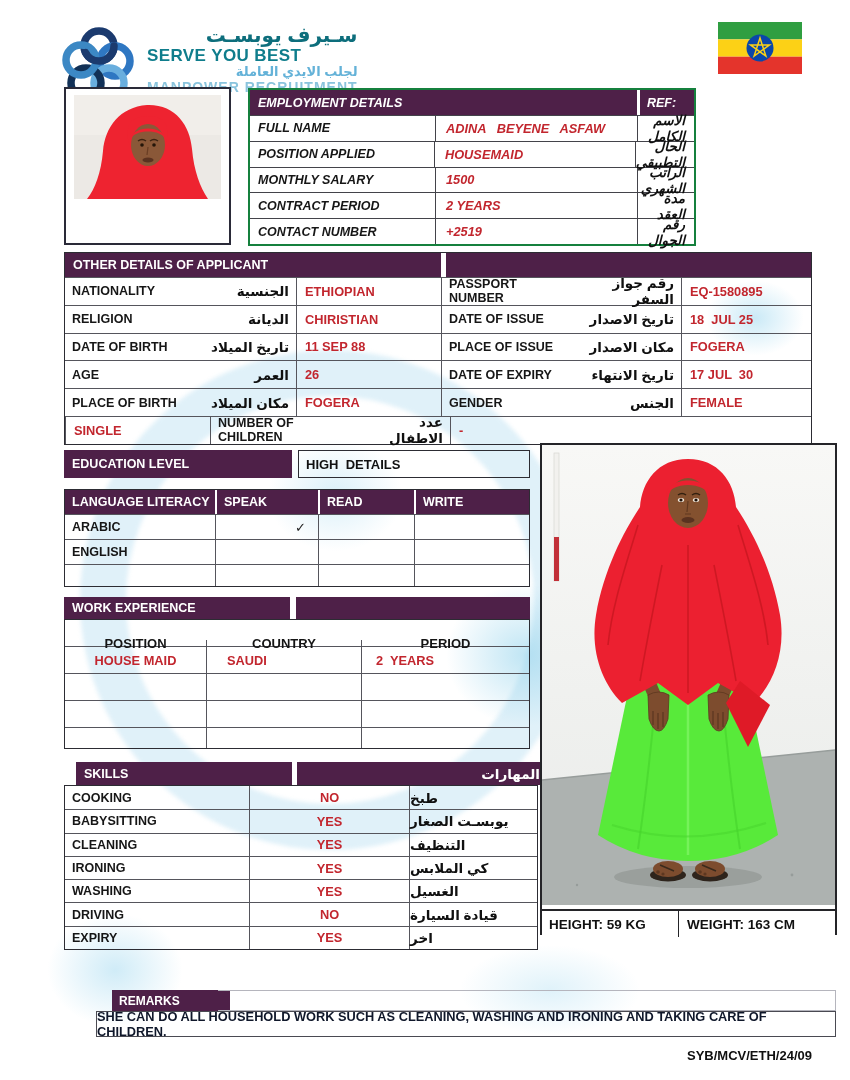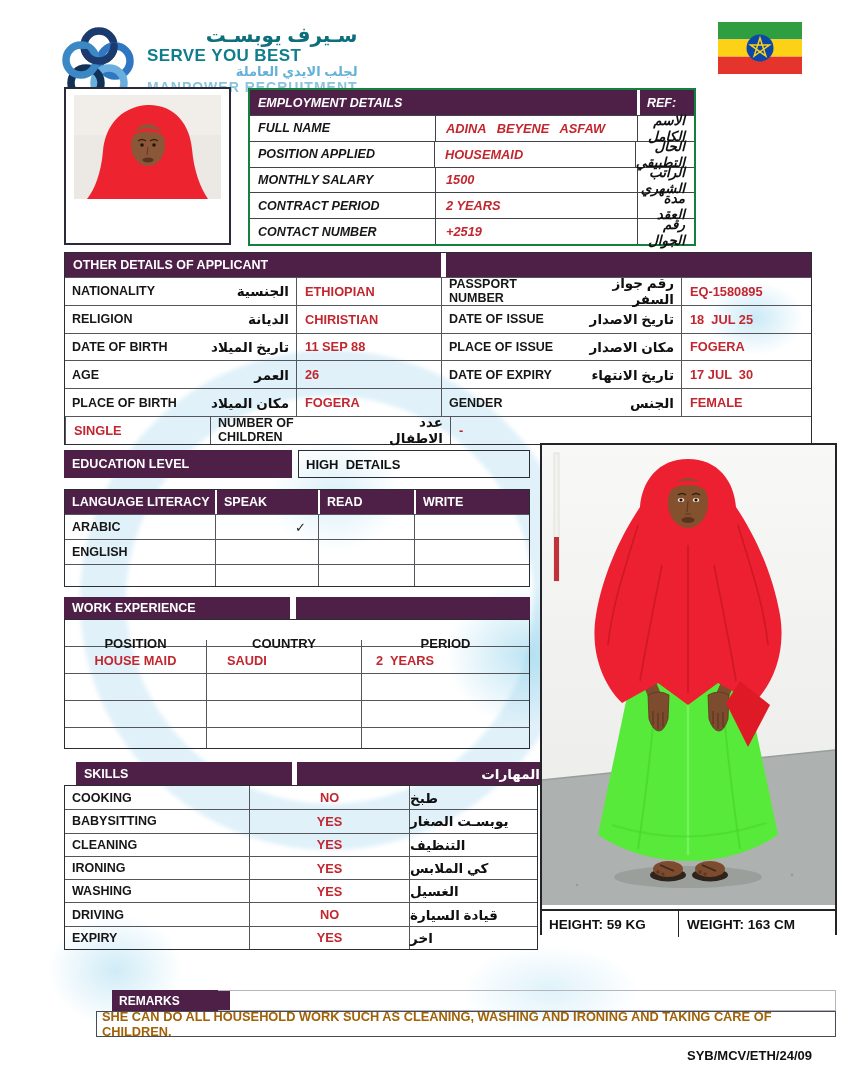--- a/index.html
+++ b/index.html
@@ -113,22 +113,22 @@
   .photo-panel { left:540px; top:443px; width:297px; height:492px; border:2px solid #242428; background:#fff; }
   .pp-labels { display:flex; height:28px; border-top:2px solid #242428; background:#fff; }
   .pp-l1 { width:137px; border-right:1.5px solid #242428; padding-left:7px; }
   .pp-l2 { flex:1; padding-left:8px; }
   .pp-lbl { font-weight:bold; font-size:13.5px; color:#111; }
 
   
   .rm-title { left:112px; top:990px; width:118px; height:21px; padding-left:7px; font-size:12px; }
   .rm-strip { left:218px; top:990px; width:618px; height:21px; border:1px solid #b5b5bd; border-left:none; }
   .rm-text { left:96px; top:1011px; width:740px; height:26px; border:1.2px solid #4a4a52;
-             display:flex; align-items:center; padding-left:5px;
-             color:#a16207; font-weight:bold; font-size:12.8px; }
+             display:flex; align-items:center; 
+             color:#0f172a; font-weight:bold; font-size:12.8px; }
   .footer-ref { left:600px; top:1048px; width:212px; text-align:right;
                 font-size:13px; font-weight:600; color:#101010; }
 </style>
 </head>
 <body>
 
 <div class="wm wm-ring"></div>
 <div class="wm wm-blob b1"></div>
 <div class="wm wm-blob b2"></div>
 <div class="wm wm-blob b3"></div>

